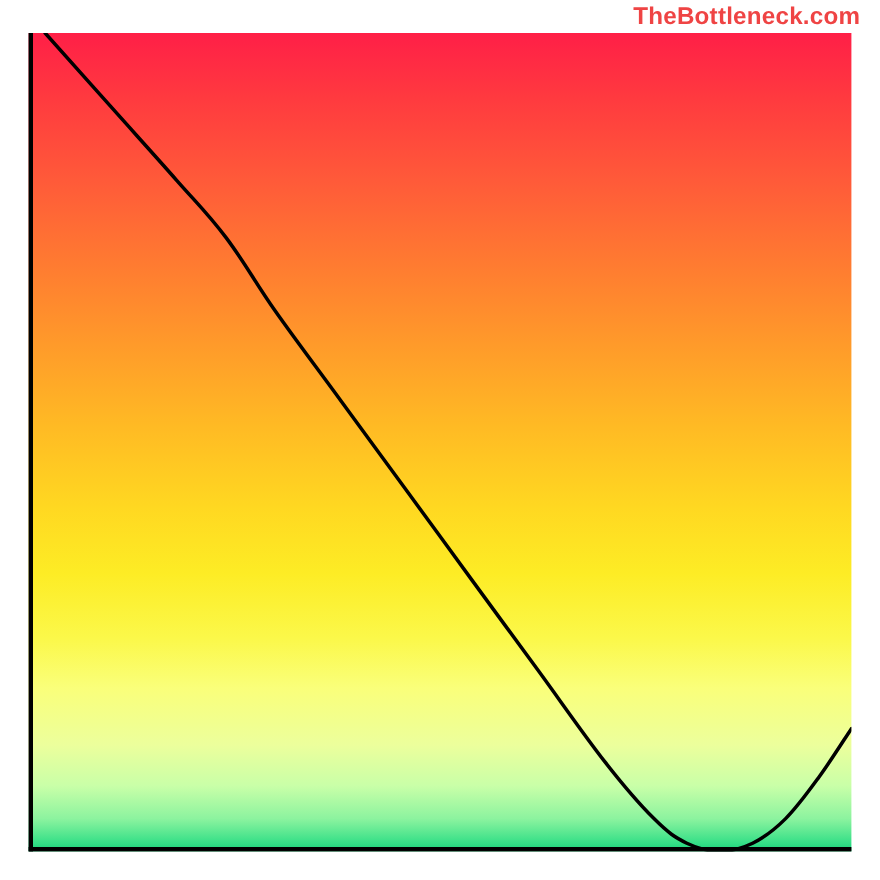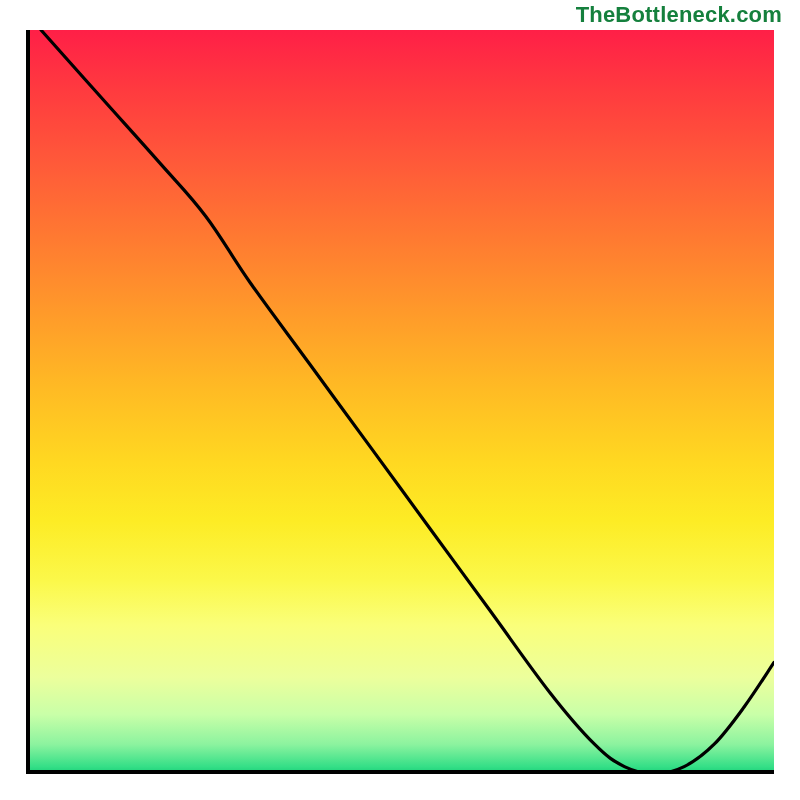--- a/index.html
+++ b/index.html
@@ -15,21 +15,21 @@
     position: relative;
     width: 800px;
     height: 800px;
   }
   .attribution {
     position: absolute;
     top: 2px;
     right: 18px;
     font-size: 22px;
     font-weight: 600;
-    color: #15803d;
+    color: #ef4444;
     letter-spacing: 0.2px;
   }
   .plot {
     position: absolute;
     left: 26px;
     top: 30px;
     width: 748px;
     height: 744px;
     
     background: linear-gradient(to bottom,

